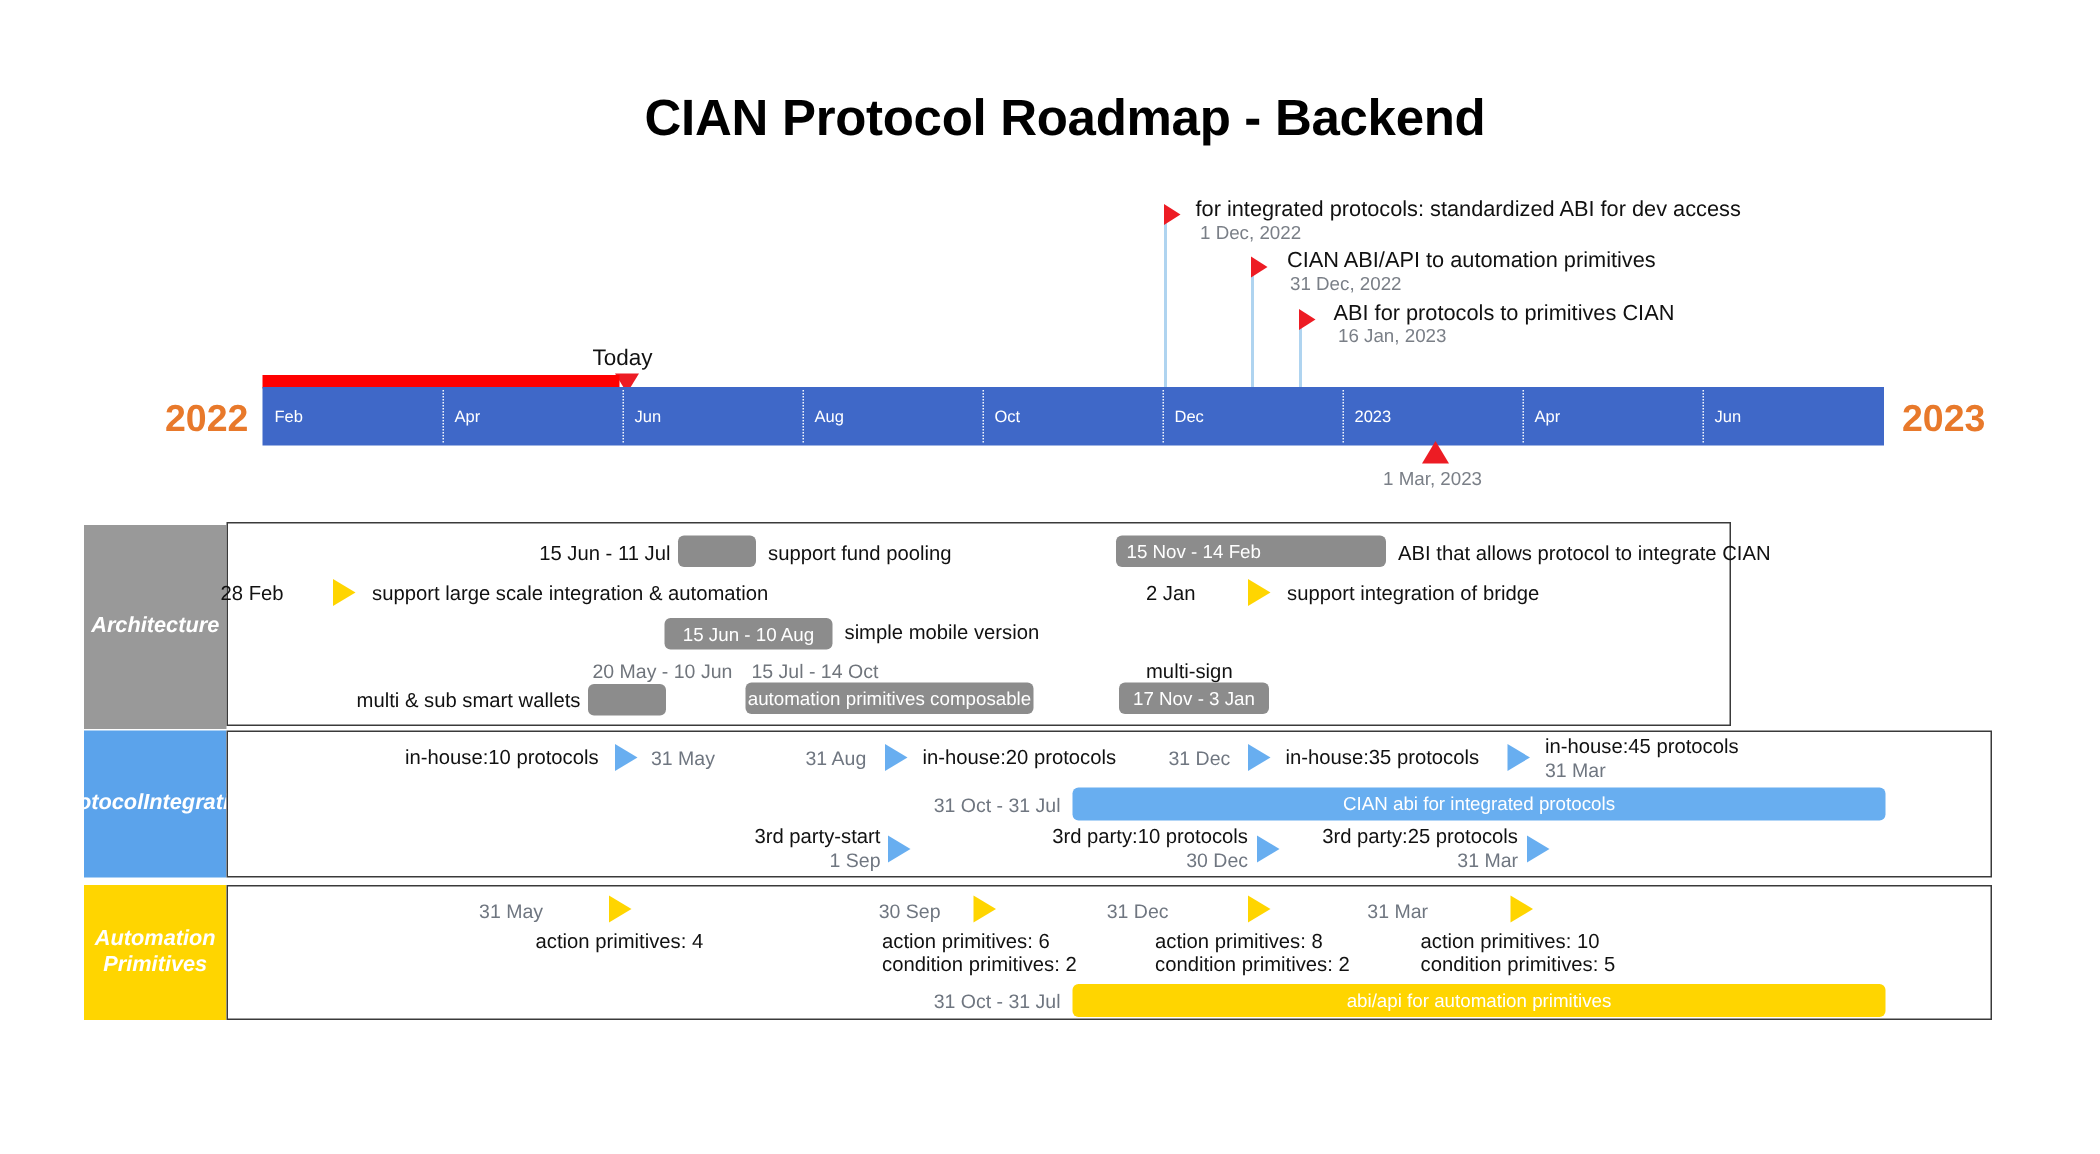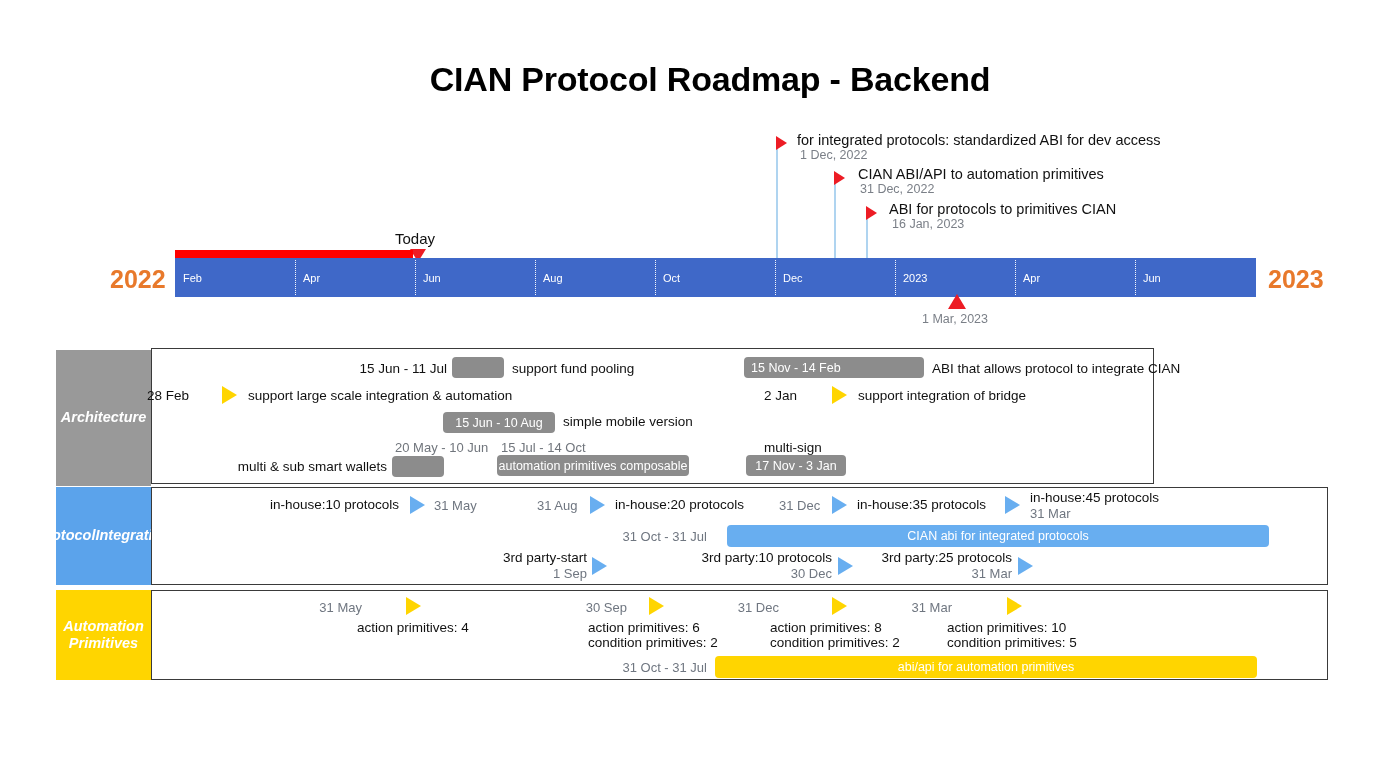--- a/index.html
+++ b/index.html
@@ -59,21 +59,21 @@
 
   
   .chip-gray{
     position:absolute;background:#8C8C8C;border-radius:4px;color:#fff;
     display:flex;align-items:center;justify-content:center;
     font-size:12.5px;white-space:nowrap;box-sizing:border-box;
   }
   .bar-blue{
     position:absolute;background:#68AEF0;border-radius:4px;color:#fff;
     display:flex;align-items:center;justify-content:center;
-    font-size:12.5px;white-space:nowrap;margin-left:12px;
+    font-size:12.5px;white-space:nowrap;
   }
   .bar-yellow{
     position:absolute;background:#FFD500;border-radius:4px;color:#ffffff;
     display:flex;align-items:center;justify-content:center;
     font-size:12.5px;white-space:nowrap;
   }
   .lbl-dark{position:absolute;font-size:13.5px;color:#111;white-space:nowrap;}
   .lbl-gray{position:absolute;font-size:13px;color:#70757c;white-space:nowrap;}
   .lbl-blue-date{position:absolute;font-size:13px;color:#6f7680;white-space:nowrap;}
   .tri-yellow{

